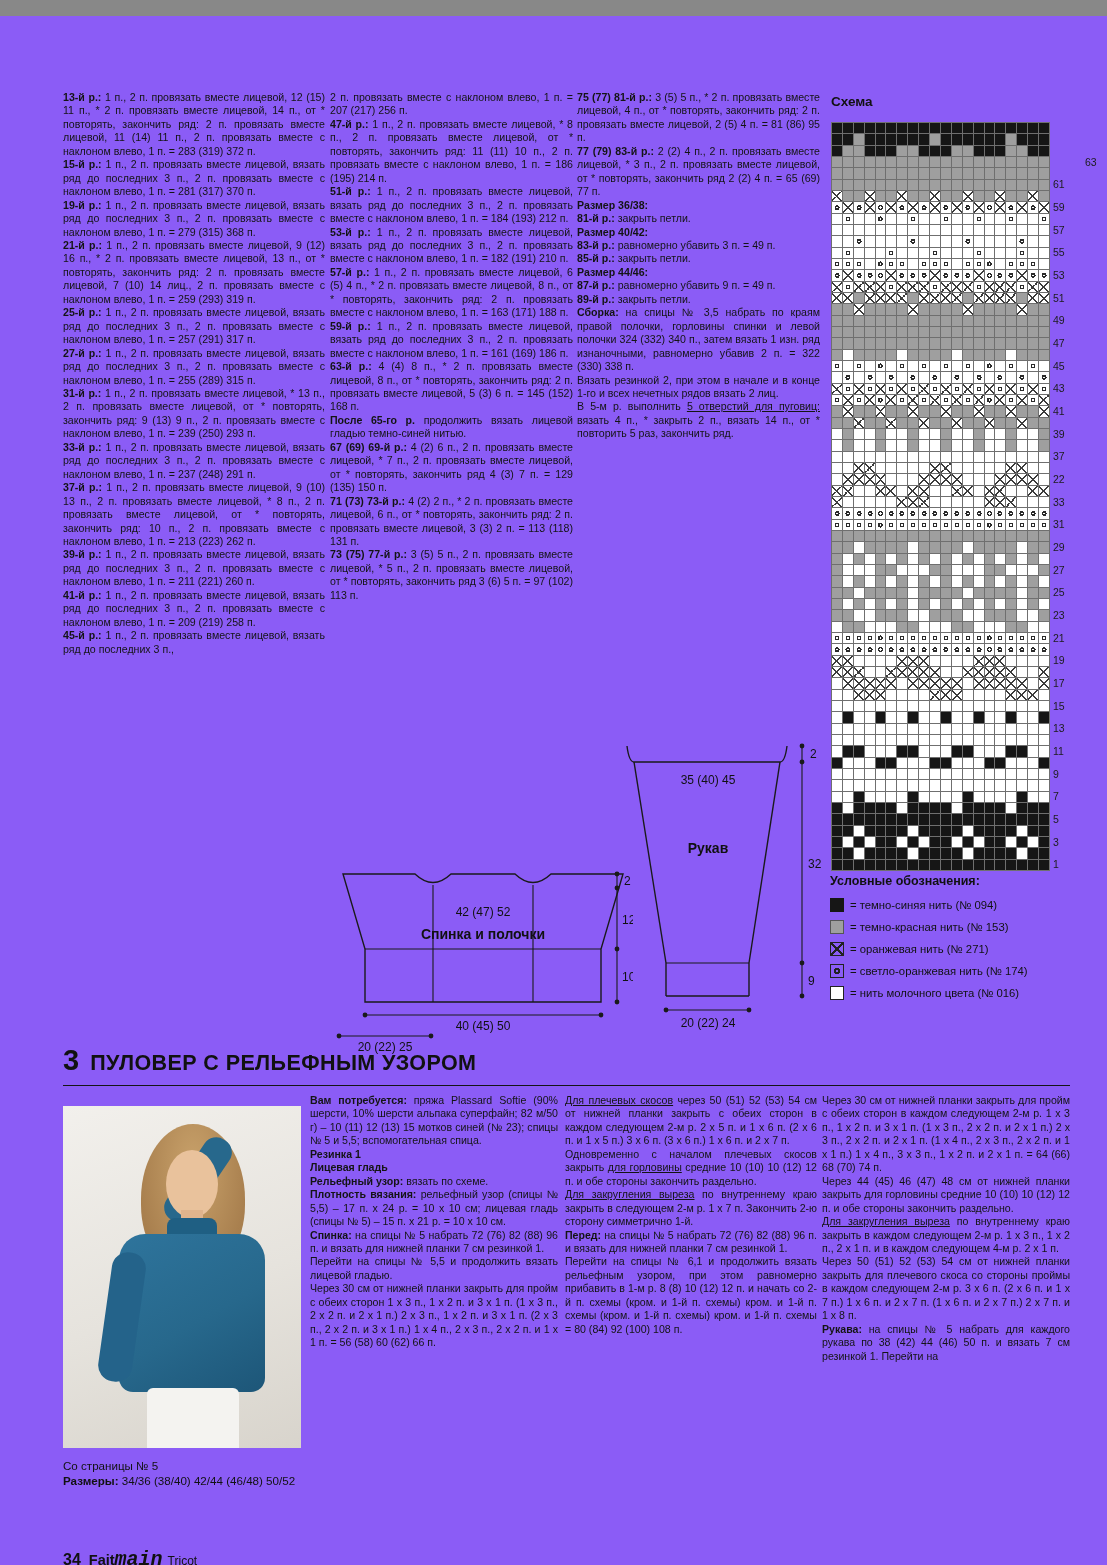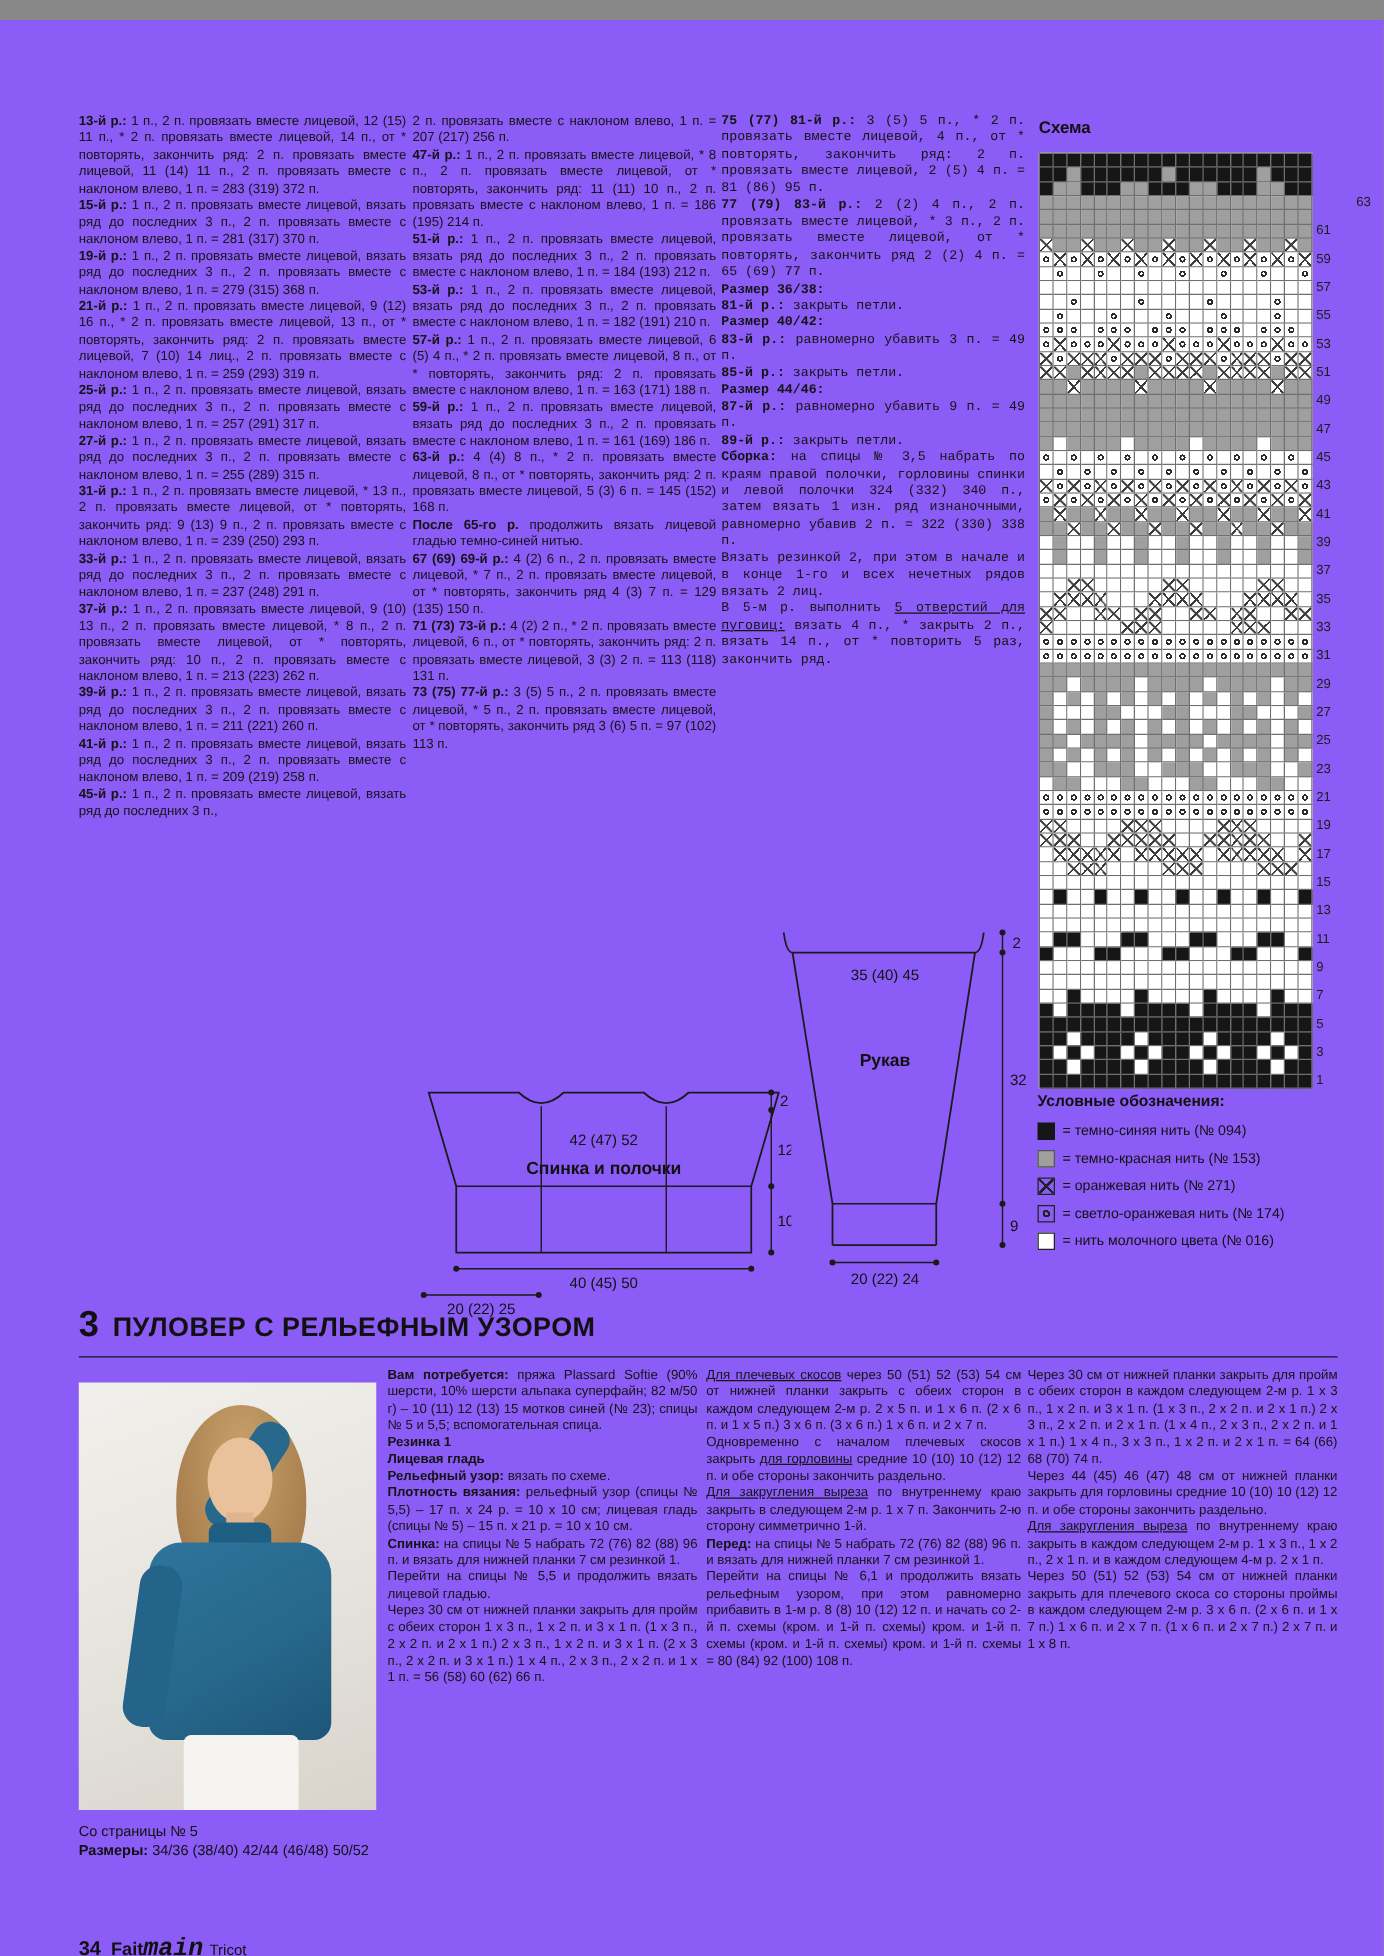--- a/index.html
+++ b/index.html
@@ -5,21 +5,21 @@
   html,body{margin:0;padding:0;background:#888;}
   #page{position:relative;width:1107px;height:1565px;background:#8b5cf6;margin:16px auto;
         font-family:"Liberation Sans",sans-serif;color:#111;overflow:hidden;}
   
   .col{position:absolute;}
   .col p{margin:0;text-align:justify;font-size:10.6px;line-height:13.45px;color:#141414;}
   .col p .rb{font-weight:bold;}
   .col p .ru{text-decoration:underline;}
   #topcol1{left:63px;top:75px;width:262px;}
   #topcol2{left:330px;top:75px;width:243px;}
-  #topcol3{left:577px;top:75px;width:243px;font-family:Liberation Mono, monospace;}
+  #topcol3{left:577px;top:75px;width:243px;}
   #botcol1{left:310px;top:1078px;width:248px;}
   #botcol2{left:565px;top:1078px;width:252px;}
   #botcol3{left:822px;top:1078px;width:248px;}
   
   #schema-title{position:absolute;left:831px;top:78px;font-size:13.5px;font-weight:bold;}
   #schema-grid{position:absolute;left:831px;top:106px;width:218px;height:748px;
       display:grid;grid-template-columns:repeat(20,1fr);grid-template-rows:repeat(66,1fr);
       border-left:1px solid #6f6f6f;border-top:1px solid #6f6f6f;background:#fff;}
   #schema-grid .cell{border-right:1px solid #6f6f6f;border-bottom:1px solid #6f6f6f;box-sizing:border-box;}
   .cB{background:#161616;}
@@ -1466,21 +1466,21 @@
       <div class="rowlab" style="top: 17.4242%;">55</div>
       <div class="rowlab" style="top: 20.4545%;">53</div>
       <div class="rowlab" style="top: 23.4848%;">51</div>
       <div class="rowlab" style="top: 26.5152%;">49</div>
       <div class="rowlab" style="top: 29.5455%;">47</div>
       <div class="rowlab" style="top: 32.5758%;">45</div>
       <div class="rowlab" style="top: 35.6061%;">43</div>
       <div class="rowlab" style="top: 38.6364%;">41</div>
       <div class="rowlab" style="top: 41.6667%;">39</div>
       <div class="rowlab" style="top: 44.697%;">37</div>
-      <div class="rowlab" style="top: 47.7273%;">35</div>
+      <div class="rowlab" style="top: 47.7273%;">22</div>
       <div class="rowlab" style="top: 50.7576%;">33</div>
       <div class="rowlab" style="top: 53.7879%;">31</div>
       <div class="rowlab" style="top: 56.8182%;">29</div>
       <div class="rowlab" style="top: 59.8485%;">27</div>
       <div class="rowlab" style="top: 62.8788%;">25</div>
       <div class="rowlab" style="top: 65.9091%;">23</div>
       <div class="rowlab" style="top: 68.9394%;">21</div>
       <div class="rowlab" style="top: 71.9697%;">19</div>
       <div class="rowlab" style="top: 75%;">17</div>
       <div class="rowlab" style="top: 78.0303%;">15</div>
@@ -1602,20 +1602,21 @@
       <p><span>Одновременно с началом плечевых скосов закрыть </span><span class="ru">для горловины</span><span> средние 10 (10) 10 (12) 12 п. и обе стороны закончить раздельно.</span></p>
       <p><span class="ru">Для закругления выреза</span><span> по внутреннему краю закрыть в следующем 2-м р. 1 x 7 п. Закончить 2-ю сторону симметрично 1-й.</span></p>
       <p><span class="rb">Перед:</span><span> на спицы № 5 набрать 72 (76) 82 (88) 96 п. и вязать для нижней планки 7 см резинкой 1.</span></p>
       <p><span>Перейти на спицы № 6,1 и продолжить вязать рельефным узором, при этом равномерно прибавить в 1-м р. 8 (8) 10 (12) 12 п. и начать со 2-й п. схемы (кром. и 1-й п. схемы) кром. и 1-й п. схемы (кром. и 1-й п. схемы) кром. и 1-й п. схемы = 80 (84) 92 (100) 108 п.</span></p>
     </div>
   <div id="botcol3" class="col">
       <p><span>Через 30 см от нижней планки закрыть для пройм с обеих сторон в каждом следующем 2-м р. 1 x 3 п., 1 x 2 п. и 3 x 1 п. (1 x 3 п., 2 x 2 п. и 2 x 1 п.) 2 x 3 п., 2 x 2 п. и 2 x 1 п. (1 x 4 п., 2 x 3 п., 2 x 2 п. и 1 x 1 п.) 1 x 4 п., 3 x 3 п., 1 x 2 п. и 2 x 1 п. = 64 (66) 68 (70) 74 п.</span></p>
       <p><span>Через 44 (45) 46 (47) 48 см от нижней планки закрыть для горловины средние 10 (10) 10 (12) 12 п. и обе стороны закончить раздельно.</span></p>
       <p><span class="ru">Для закругления выреза</span><span> по внутреннему краю закрыть в каждом следующем 2-м р. 1 x 3 п., 1 x 2 п., 2 x 1 п. и в каждом следующем 4-м р. 2 x 1 п.</span></p>
       <p><span>Через 50 (51) 52 (53) 54 см от нижней планки закрыть для плечевого скоса со стороны проймы в каждом следующем 2-м р. 3 x 6 п. (2 x 6 п. и 1 x 7 п.) 1 x 6 п. и 2 x 7 п. (1 x 6 п. и 2 x 7 п.) 2 x 7 п. и 1 x 8 п.</span></p>
+      <p><span class="rb">Рукава:</span><span> на спицы № 5 набрать для каждого рукава по 38 (42) 44 (46) 50 п. и вязать 7 см резинкой 1. Перейти на</span></p>
     </div>
 
   <div id="footer">
     <span class="pnum">34</span>
     <span class="fait">Fait</span>
     <span class="main">main</span>
     <span class="tricot">Tricot</span>
   </div>
 
 </div>

